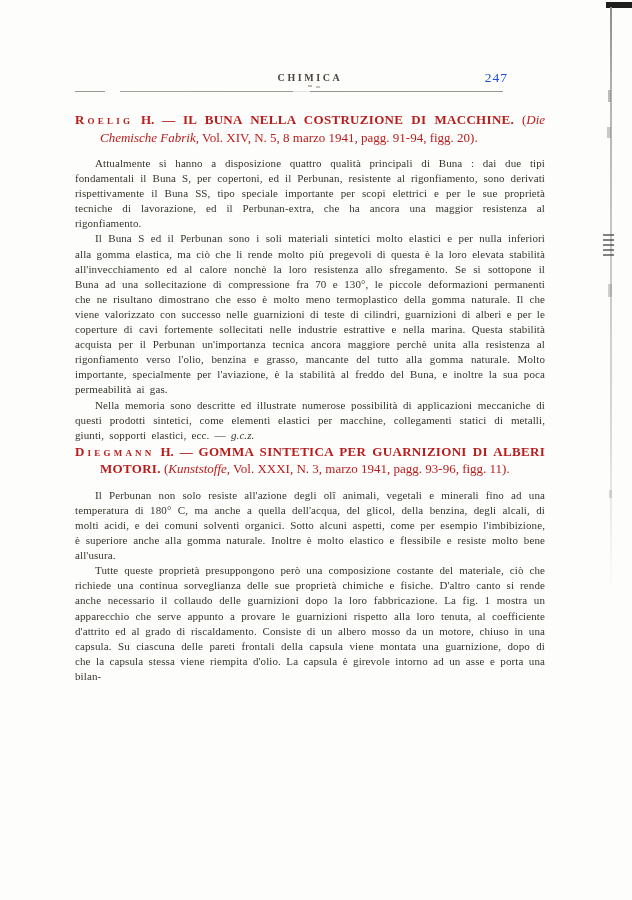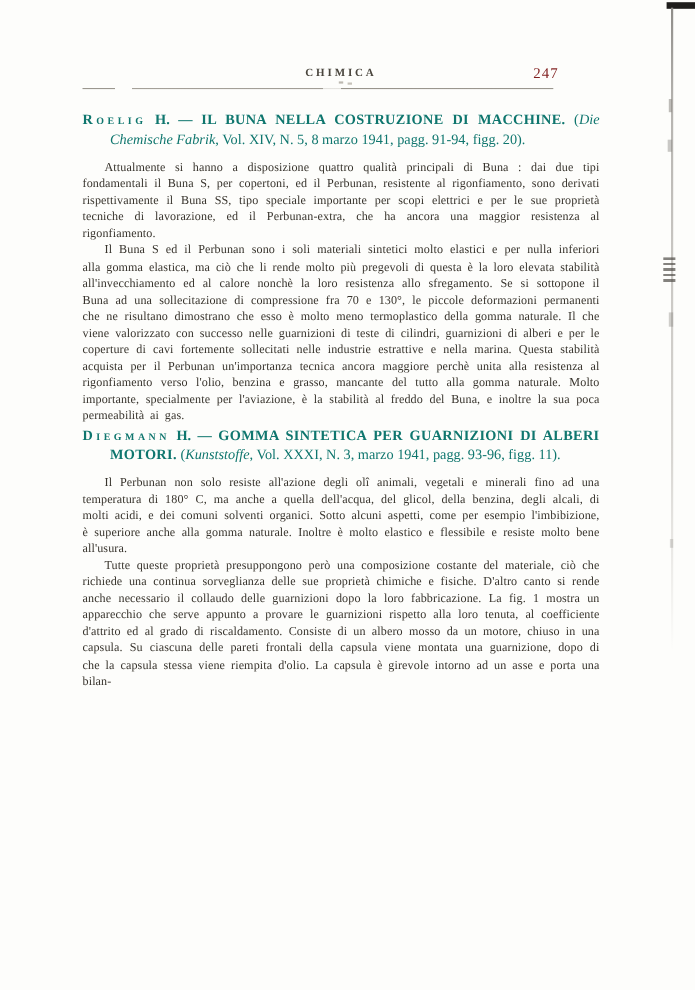--- a/index.html
+++ b/index.html
@@ -10,21 +10,21 @@
   }
   .page {
     position: relative;
     width: 632px; height: 900px;
     background: #fdfdfb;
     overflow: hidden;
     color: #38342d;
   }
   .content {
     position: absolute;
-    left: 75px; top: 4px;
+    left: 75px; top: 15px;
     width: 470px;
   }
   
   .header-row {
     position: relative;
     margin-top: 57px;
     height: 14px;
   }
   .running-title {
     display: block;
@@ -32,21 +32,21 @@
     font-size: 10px;
     font-weight: 700;
     letter-spacing: 2.6px;
     color: #4a463e;
   }
   .page-number {
     position: absolute;
     top: -2px; right: 37px;
     font-size: 13.5px;
     letter-spacing: 1px;
-    color: #7f1d1d;
+    color: #1d4ed8;
   }
   .header-rule {
     position: relative;
     margin-top: 5px;
     height: 1px;
     width: 428px;
     background: linear-gradient(to right,
       #9b978f 0%, #9b978f 7%,
       rgba(155,151,143,0) 7%, rgba(155,151,143,0) 10.5%,
       #a5a199 10.5%, #a19d95 51%,
@@ -64,21 +64,21 @@
   .entry { margin: 0; }
   .entry-1 { margin-top: 19px; }
   .entry-2 { }
   .entry-heading {
     margin: 0 0 10px 0;
     padding-left: 25px;
     text-indent: -25px;
     font-size: 13px;
     line-height: 17.5px;
     text-align: justify;
-    color: #0f766e;
+    color: #b91c1c;
   }
   .author {
     font-variant: small-caps;
     letter-spacing: 3.2px;
     font-weight: 600;
   }
   .initial { font-weight: 600; }
   .dash { font-weight: 600; }
   .entry-title {
     font-weight: 700;
@@ -147,20 +147,21 @@
     <section class="entry entry-1">
       <p class="entry-heading">
         <span class="author">Roelig</span>
         <span class="initial">H.</span>
         <span class="dash">—</span>
         <b class="entry-title">IL BUNA NELLA COSTRUZIONE DI MACCHINE.</b>
         <span class="cit"><span>(</span><i class="journal">Die Chemische Fabrik</i><span>, Vol. XIV, N. 5, 8 marzo 1941, pagg. 91-94, figg. 20).</span></span>
       </p>
       <p class="body-par">Attualmente si hanno a disposizione quattro qualità principali di Buna : dai due tipi fondamentali il Buna S, per copertoni, ed il Perbunan, resistente al rigonfiamento, sono derivati rispettivamente il Buna SS, tipo speciale importante per scopi elettrici e per le sue proprietà tecniche di lavorazione, ed il Perbunan-extra, che ha ancora una maggior resistenza al rigonfiamento.</p>
       <p class="body-par">Il Buna S ed il Perbunan sono i soli materiali sintetici molto elastici e per nulla inferiori alla gomma elastica, ma ciò che li rende molto più pregevoli di questa è la loro elevata stabilità all'invecchiamento ed al calore nonchè la loro resistenza allo sfregamento. Se si sottopone il Buna ad una sollecitazione di compressione fra 70 e 130°, le piccole deformazioni permanenti che ne risultano dimostrano che esso è molto meno termoplastico della gomma naturale. Il che viene valorizzato con successo nelle guarnizioni di teste di cilindri, guarnizioni di alberi e per le coperture di cavi fortemente sollecitati nelle industrie estrattive e nella marina. Questa stabilità acquista per il Perbunan un'importanza tecnica ancora maggiore perchè unita alla resistenza al rigonfiamento verso l'olio, benzina e grasso, mancante del tutto alla gomma naturale. Molto importante, specialmente per l'aviazione, è la stabilità al freddo del Buna, e inoltre la sua poca permeabilità ai gas.</p>
+      <p class="body-par"><span>Nella memoria sono descritte ed illustrate numerose possibilità di applicazioni meccaniche di questi prodotti sintetici, come elementi elastici per macchine, collegamenti statici di metalli, giunti, sopporti elastici, ecc. — </span><i class="sig">g.c.z.</i></p>
     </section>
 
     <section class="entry entry-2">
       <p class="entry-heading">
         <span class="author">Diegmann</span>
         <span class="initial">H.</span>
         <span class="dash">—</span>
         <b class="entry-title">GOMMA SINTETICA PER GUARNIZIONI DI ALBERI MOTORI.</b>
         <span class="cit"><span>(</span><i class="journal">Kunststoffe</i><span>, Vol. XXXI, N. 3, marzo 1941, pagg. 93-96, figg. 11).</span></span>
       </p>

